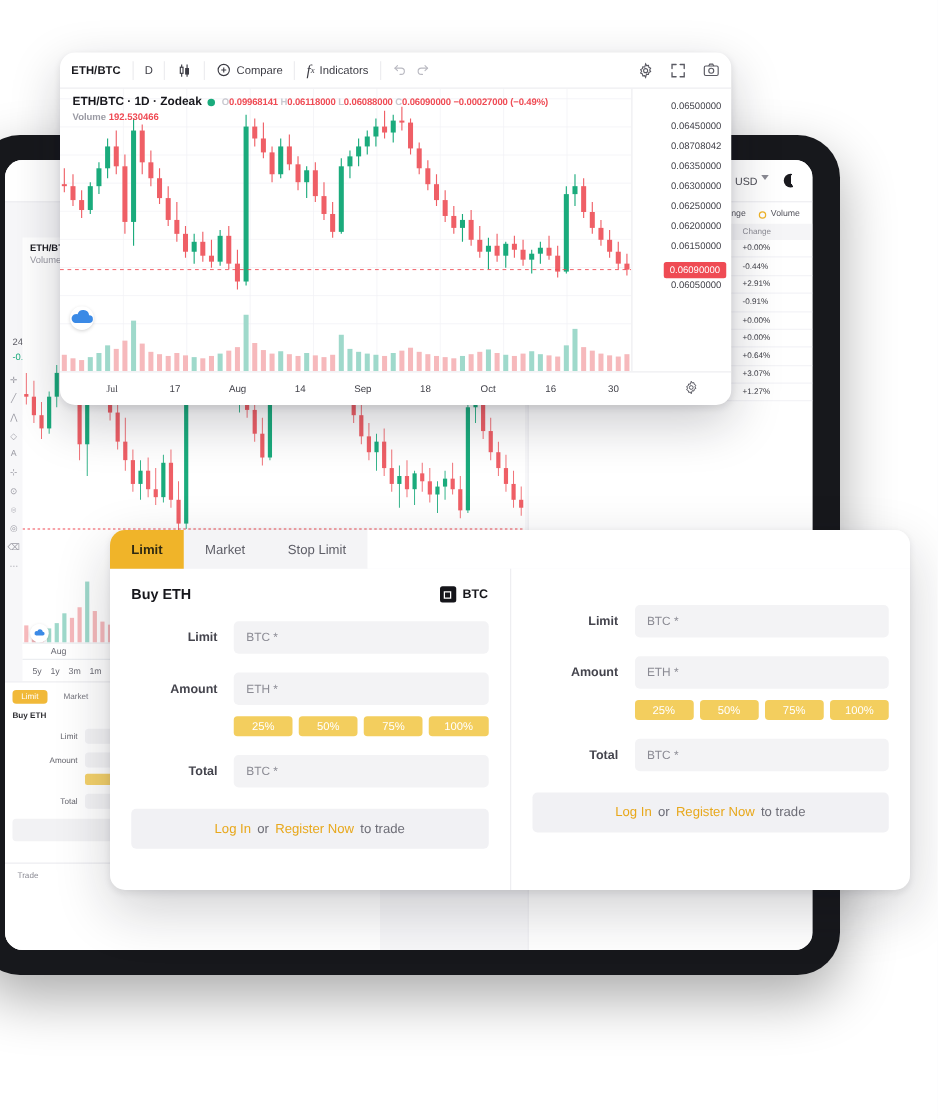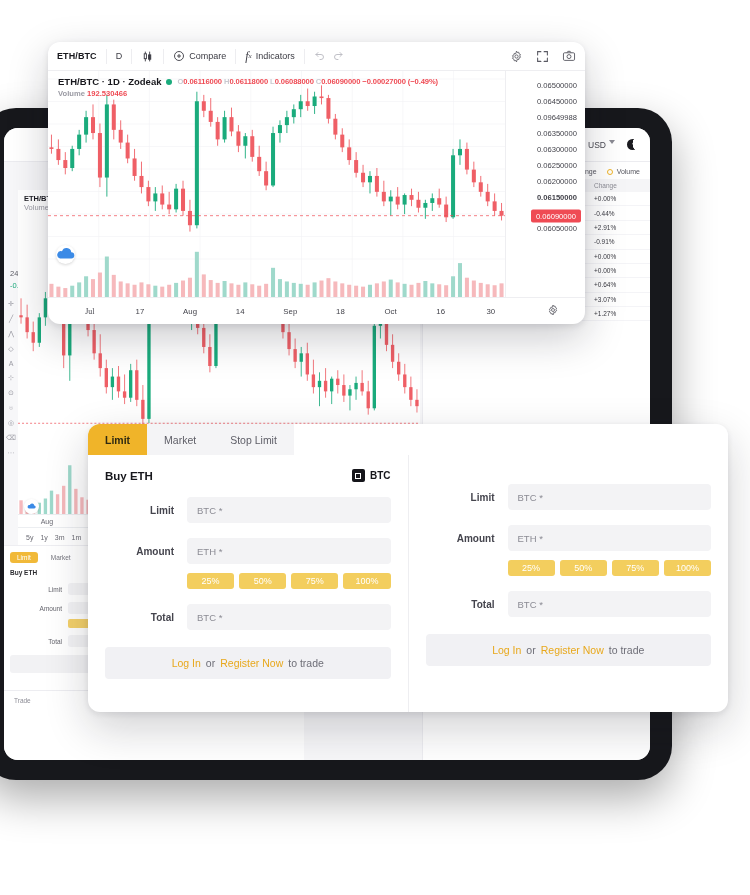--- a/index.html
+++ b/index.html
@@ -722,21 +722,21 @@
           </svg>
         </span>
       </span>
     </div>
 
     <div class="cw-legend">
       <div class="l1">
         <span class="name">ETH/BTC · 1D · Zodeak</span>
         <span class="gdot"></span>
         <span class="ohlc">
-          <span class="k">O</span><span>0.06116000</span>
+          <span class="k">O</span><span>0.09968141</span>
           <span class="k">H</span><span>0.06118000</span>
           <span class="k">L</span><span>0.06088000</span>
           <span class="k">C</span><span>0.06090000</span>
           <span>−0.00027000 (−0.49%)</span>
         </span>
       </div>
       <div class="l2">
         <span>Volume</span>
         <span class="v">192.530466</span>
       </div>
@@ -971,26 +971,26 @@
         <svg width="12" height="12" viewBox="0 0 24 24">
           <path d="M5 17h14a4 4 0 0 0 .3-8A6 6 0 0 0 7.6 8 4.5 4.5 0 0 0 5 17z" fill="#3b8ae6"></path>
         </svg>
       </div>
     </div>
 
     <div class="cw-yaxis">
       <div id="y-ticks">
           <div class="tick" style="top: 6.3529%;">0.06500000</div>
           <div class="tick" style="top: 13.3856%;">0.06450000</div>
-          <div class="tick" style="top: 20.4183%;">0.09649988</div>
+          <div class="tick" style="top: 20.4183%;">0.08708042</div>
           <div class="tick" style="top: 27.451%;">0.06350000</div>
           <div class="tick" style="top: 34.4837%;">0.06300000</div>
           <div class="tick" style="top: 41.5163%;">0.06250000</div>
           <div class="tick" style="top: 48.549%; margin-left: 28px;">0.06200000</div>
-          <div class="tick" style="top: 55.5817%; font-weight: bold;">0.06150000</div>
+          <div class="tick" style="top: 55.5817%;">0.06150000</div>
           <div class="tick" style="top: 69.6471%;">0.06050000</div>
         </div>
       <div class="cw-ylast" id="y-last" style="top: 64.0209%;">0.06090000</div>
     </div>
 
     <div class="cw-xaxis">
       <div id="x-ticks" style="position:absolute;inset:0">
           <span class="xt" style="left: 7.78667%; top: 50%; transform: translate(-50%, -50%); font-family: Liberation Serif, serif;">Jul</span>
           <span class="xt" style="left: 17.12%; top: 50%; transform: translate(-50%, -50%);">17</span>
           <span class="xt" style="left: 26.4533%; top: 50%; transform: translate(-50%, -50%);">Aug</span>

